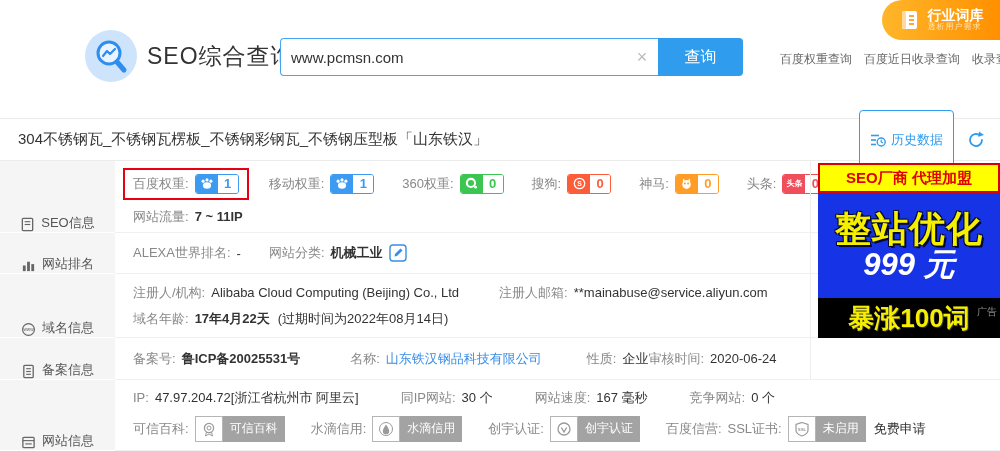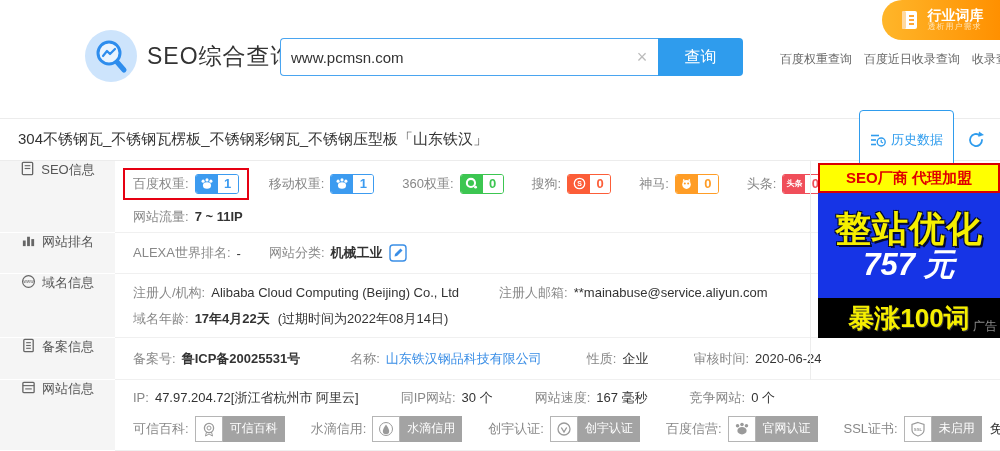--- a/index.html
+++ b/index.html
@@ -26,21 +26,21 @@
   
   .title-bar { position:absolute; left:0; top:118px; width:1000px; height:43px; border-top:1px solid #ececec; border-bottom:1px solid #ececec; display:flex; align-items:center; }
   .page-title { font-size:15px; font-weight:normal; color:#333; margin-left:18px; }
   .title-actions { position:absolute; right:14px; top:0; height:100%; display:flex; align-items:center; gap:12px; }
   .history-btn { display:flex; align-items:center; gap:5px; border:1px solid #2f9ced; color:#2f9ced; background:#fff; border-radius:4px; font-size:13px; padding:20px 10px; cursor:pointer; font-family:inherit; }
   .refresh { width:20px; height:20px; cursor:pointer; }
 
   
   .content { position:absolute; left:0; top:161px; width:1000px; height:290px; }
   .sidebar { position:absolute; left:0; top:0; width:115px; height:290px; }
-  .side-cell { background:#f5f5f5; border-bottom:1px solid #fff; display:flex; align-items:flex-start; justify-content:center; gap:6px; color:#555; font-size:13px; }
+  .side-cell { background:#f5f5f5; border-bottom:1px solid #fff; display:flex; align-items:flex-end; justify-content:center; gap:6px; color:#555; font-size:13px; }
   .rows { position:absolute; left:115px; top:0; width:885px; }
   .row { border-bottom:1px solid #f0f0f0; padding-left:18px; display:flex; flex-direction:column; justify-content:center; }
   .line { display:flex; align-items:center; }
   .lbl { color:#888; font-size:13px; margin-right:6px; white-space:nowrap; }
   .val { color:#333; font-size:13px; white-space:nowrap; }
   .val-bold { font-weight:bold; }
   .link { color:#3a8ee6; font-size:13px; text-decoration:none; white-space:nowrap; }
   .h72{height:72px;} .h41{height:41px;} .h64{height:64px;} .h42{height:42px;} .h71{height:71px;}
   .r1 .line1 { margin-bottom:8px; }
   .gap28 { margin-right:28px; }
@@ -65,21 +65,21 @@
   .v-divider { position:absolute; left:810px; top:0; width:1px; height:219px; background:#ededed; }
 
   
   .ad { position:absolute; left:818px; top:2px; width:182px; height:175px; cursor:pointer; }
   .ad-top { height:30px; background:#ffff00; border:2px solid #d90000; color:#e00000; font-weight:bold; font-size:15px; display:flex; align-items:center; justify-content:center; white-space:nowrap; }
   .ad-mid { height:105px; background:#1634e6; display:flex; flex-direction:column; align-items:center; justify-content:center; }
   .ad-line1 { color:#f6ef00; font-size:36px; font-weight:900; letter-spacing:1px; text-shadow:2px 2px 0 #050a2e,-1px -1px 0 #050a2e,1px -1px 0 #050a2e,-1px 1px 0 #050a2e; line-height:1.1; }
   .ad-line2 { color:#fff; font-size:31px; font-weight:bold; font-style:italic; line-height:1.1; }
   .ad-bot { position:relative; height:40px; background:#000; display:flex; align-items:center; justify-content:center; }
   .ad-bot-txt { color:#f6ef00; font-size:26px; font-weight:700; text-shadow:1px 1px 0 #333; }
-  .ad-tag { position:absolute; right:3px; bottom:3px; color:#8a8a8a; font-size:12px; }
+  .ad-tag { position:absolute; right:3px; bottom:19px; color:#8a8a8a; font-size:10px; }
 </style>
 </head>
 <body>
 
 <div class="screen">
 
   <div class="header">
     <div class="logo">
       <svg class="logo-circle" viewBox="0 0 52 52">
         <circle cx="26" cy="26" r="26" fill="#cde4fc"></circle>
@@ -283,21 +283,21 @@
         </div>
       </div>
 
       <div class="row h42">
         <div class="line">
           <span class="lbl">备案号:</span>
           <span class="val val-bold" style="margin-right:50px;">鲁ICP备20025531号</span>
           <span class="lbl">名称:</span>
           <a href="#" class="link" style="margin-right:45px;">山东铁汉钢品科技有限公司</a>
           <span class="lbl">性质:</span>
-          <span class="val" style="margin-right:45px;">企业</span>
+          <span class="val" style="">企业</span>
           <span class="lbl">审核时间:</span>
           <span class="val">2020-06-24</span>
         </div>
       </div>
 
       <div class="row h71">
         <div class="line" style="margin-bottom:9px;">
           <span class="lbl">IP:</span>
           <span class="val" style="margin-right:42px;">47.97.204.72[浙江省杭州市 阿里云]</span>
           <span class="lbl">同IP网站:</span>
@@ -333,31 +333,20 @@
           <span class="cert">
             <span class="cert-ic">
                 <svg width="16" height="16" viewBox="0 0 16 16">
                   <circle cx="8" cy="8" r="6" fill="none" stroke="#9a9a9a" stroke-width="1.3"></circle>
                   <polyline points="5.3,6.5 8,11 10.7,6.5" fill="none" stroke="#9a9a9a" stroke-width="1.4"></polyline>
                 </svg>
               </span>
             <span class="cert-tx">创宇认证</span>
           </span>
           <span class="lbl">百度信营:</span>
-          <span class="cert">
-            <span class="cert-ic">
-                <svg width="16" height="15" viewBox="0 0 18 16">
-                  <circle cx="4" cy="5" r="2" fill="#9a9a9a"></circle>
-                  <circle cx="9" cy="3.4" r="2" fill="#9a9a9a"></circle>
-                  <circle cx="14" cy="5" r="2" fill="#9a9a9a"></circle>
-                  <ellipse cx="9" cy="10.5" rx="5.2" ry="4.2" fill="#9a9a9a"></ellipse>
-                </svg>
-              </span>
-            <span class="cert-tx">官网认证</span>
-          </span>
           <span class="lbl">SSL证书:</span>
           <span class="cert" style="margin-right:0;">
             <span class="cert-ic">
                 <svg width="16" height="16" viewBox="0 0 16 16">
                   <path d="M8 1.5 L14 3.5 L14 9 C14 12 11 14 8 15 C5 14 2 12 2 9 L2 3.5 Z" fill="none" stroke="#9a9a9a" stroke-width="1.2"></path>
                   <text x="8" y="9.8" font-size="4.4" font-weight="bold" text-anchor="middle" fill="#9a9a9a" font-family="sans-serif">SSL</text>
                 </svg>
               </span>
             <span class="cert-tx">未启用</span>
           </span>
@@ -365,21 +354,21 @@
         </div>
       </div>
     </div>
 
     <div class="v-divider"></div>
 
     <div class="ad">
       <div class="ad-top">SEO厂商 代理加盟</div>
       <div class="ad-mid">
         <div class="ad-line1">整站优化</div>
-        <div class="ad-line2">757 元</div>
+        <div class="ad-line2">999 元</div>
       </div>
       <div class="ad-bot">
         <span class="ad-bot-txt">暴涨100词</span>
         <span class="ad-tag">广告</span>
       </div>
     </div>
   </div>
 </div>
 
 </body></html>

